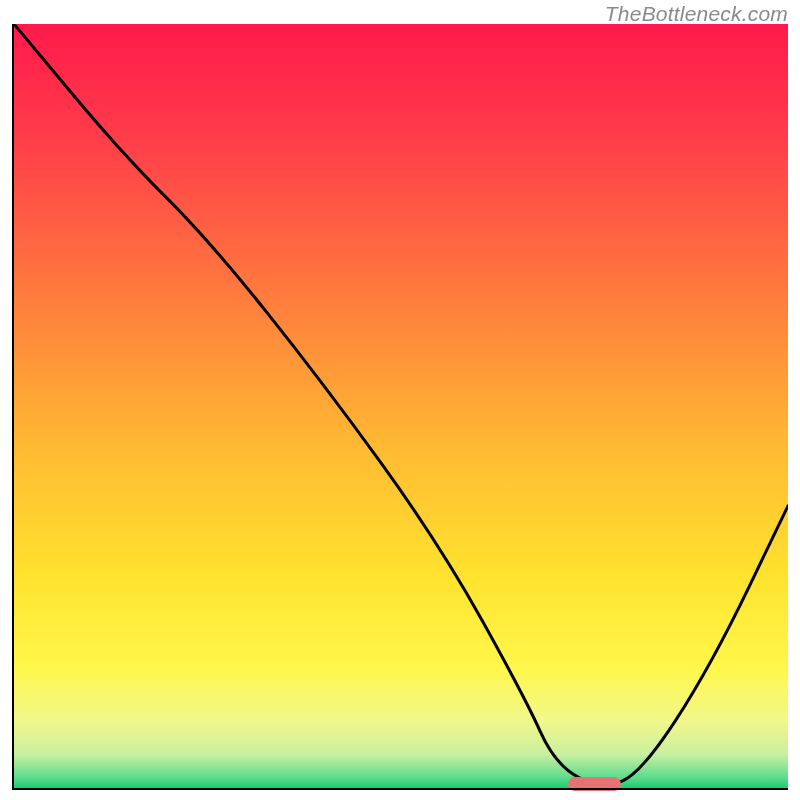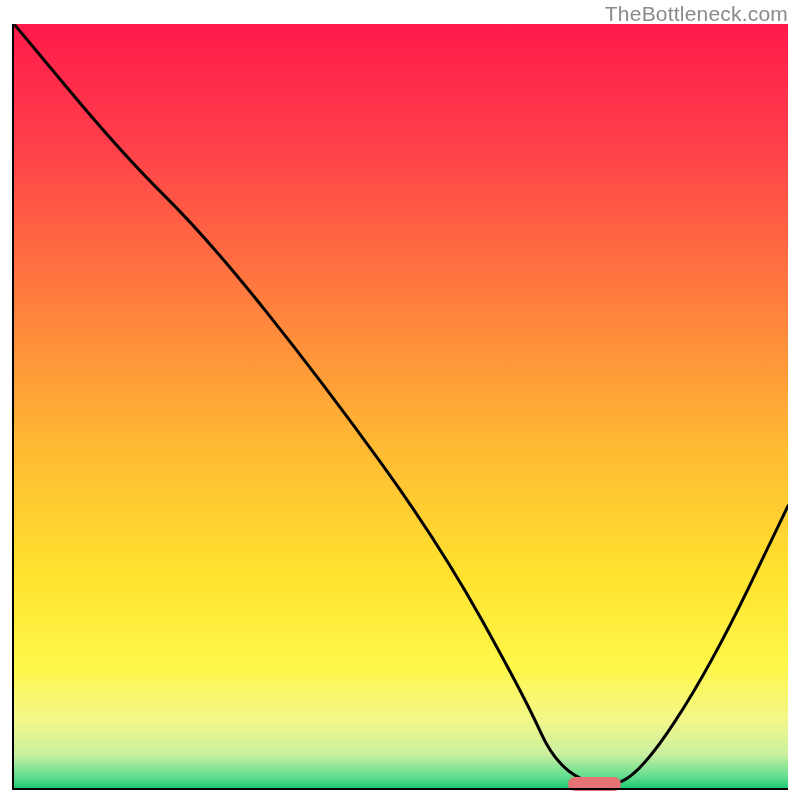--- a/index.html
+++ b/index.html
@@ -7,20 +7,21 @@
     padding: 0;
     width: 800px;
     height: 800px;
     background: #ffffff;
     overflow: hidden;
   }
   .chart-container {
     position: relative;
     width: 800px;
     height: 800px;
+    font-style: italic;
   }
   .plot-area {
     position: absolute;
     left: 14px;
     top: 24px;
     width: 774px;
     height: 765px;
   }
   .gradient-bg {
     position: absolute;

